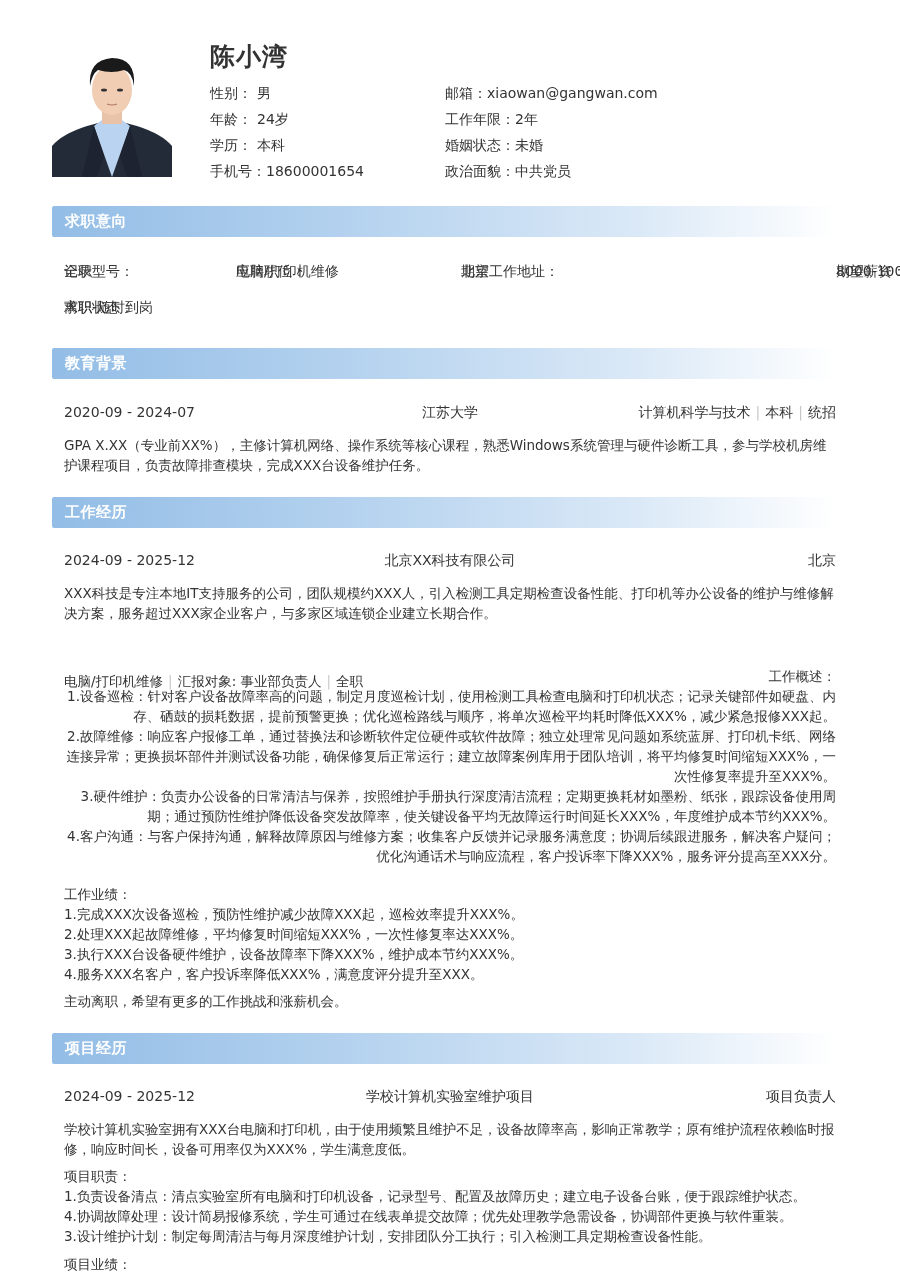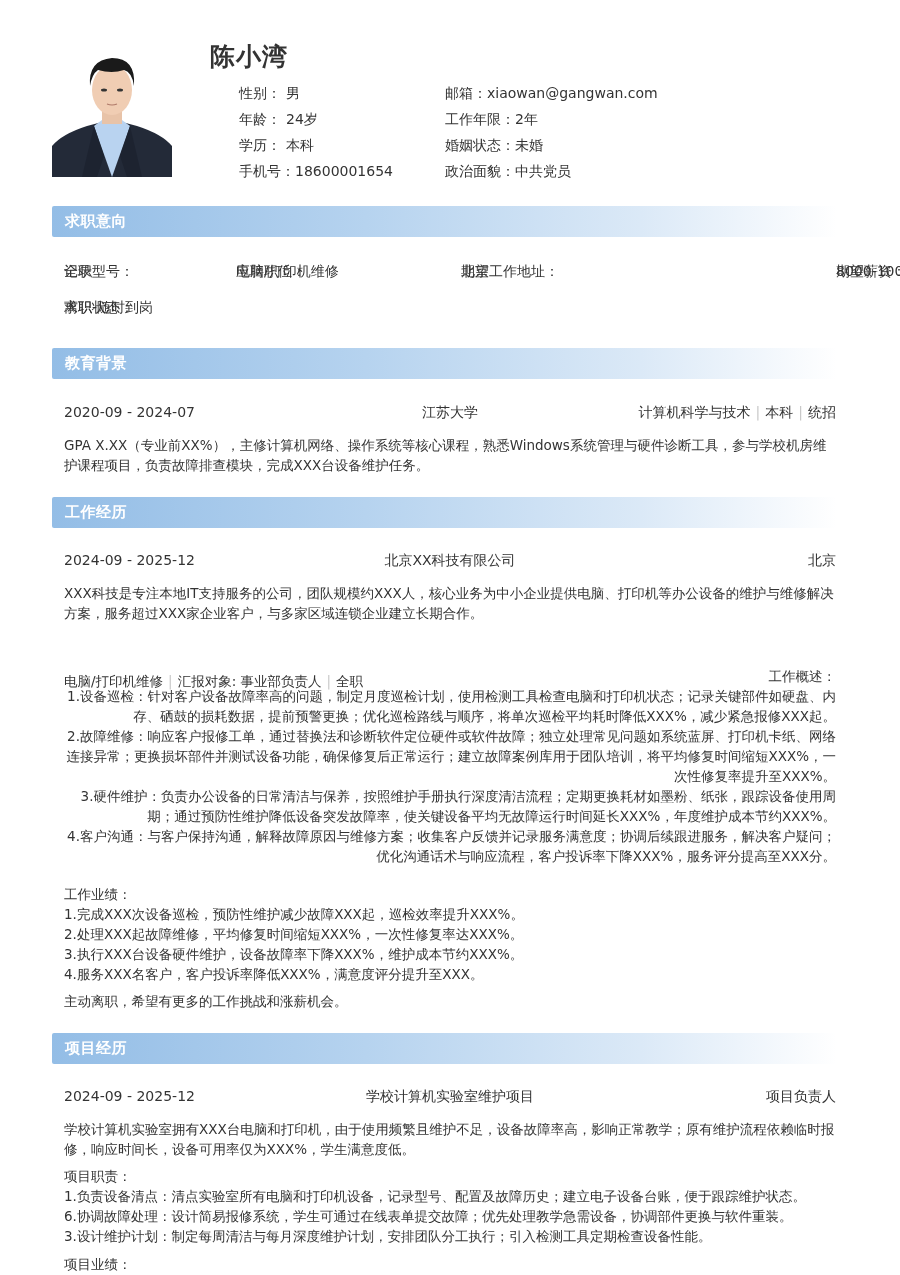--- a/index.html
+++ b/index.html
@@ -9,21 +9,21 @@
   .header { position: absolute; left: 52px; top: 44px; width: 790px; height: 140px; }
   .photo { position: absolute; left: 0; top: 2px; width: 120px; height: 131px; overflow: hidden; background: #ffffff; }
   .photo svg { width: 120px; height: 131px; display: block; }
   .name { position: absolute; left: 158px; top: -4px; font-size: 25px; font-weight: bold; color: #333; letter-spacing: 1px; }
   .info-col { position: absolute; top: 40px; }
   .info-col.left { left: 158px; }
   .info-col.right { left: 393px; }
   .info-row { height: 26px; line-height: 18px; white-space: nowrap; font-size: 14px; }
   .info-row .lbl { display: inline-block; }
   .info-row .val { display: inline-block; }
-  .info-col.left .lbl { min-width: 47px; margin-left: 29px; }
+  .info-col.left .lbl { min-width: 47px; }
 
   .sec-head {
     position: absolute; left: 52px; width: 785px; height: 31px;
     background: linear-gradient(to right, #93bde6 0%, #b6d3ef 40%, #dbe9f7 75%, #ffffff 100%);
     border-radius: 2px;
   }
   .sec-head span { position: absolute; left: 13px; top: 6px; color: #ffffff; font-weight: bold; font-size: 15px; letter-spacing: 0.5px; }
 
   .row3 { position: absolute; left: 64px; width: 772px; height: 20px; font-size: 14px; }
   .row3 .l { position: absolute; left: 0; }
@@ -111,21 +111,21 @@
 <div class="para" style="top:435px;">GPA X.XX（专业前XX%），主修计算机网络、操作系统等核心课程，熟悉Windows系统管理与硬件诊断工具，参与学校机房维护课程项目，负责故障排查模块，完成XXX台设备维护任务。</div>
 
 <div class="sec-head" style="top:497px;">
   <span>工作经历</span>
 </div>
 <div class="row3" style="top:552px;">
   <span class="l">2024-09 - 2025-12</span>
   <span class="c">北京XX科技有限公司</span>
   <span class="r">北京</span>
 </div>
-<div class="para" style="top:583px;">XXX科技是专注本地IT支持服务的公司，团队规模约XXX人，核心业务为中小企业提供电脑、打印机等办公设备的维护与维修解决方案，服务超过XXX家企业客户，与多家区域连锁企业建立长期合作。</div>
+<div class="para" style="top:583px;">XXX科技是专注本地IT支持服务的公司，团队规模约XXX人，引入检测工具定期检查设备性能、打印机等办公设备的维护与维修解决方案，服务超过XXX家企业客户，与多家区域连锁企业建立长期合作。</div>
 <div class="para" style="top:631px;margin-top:40px;"><span>电脑/打印机维修</span><span class="sep">|</span><span>汇报对象: 事业部负责人</span><span class="sep">|</span><span>全职</span></div>
 
 <div class="para" style="top:666px;text-align:right;">
   <div>工作概述：</div>
   <div>1.设备巡检：针对客户设备故障率高的问题，制定月度巡检计划，使用检测工具检查电脑和打印机状态；记录关键部件如硬盘、内存、硒鼓的损耗数据，提前预警更换；优化巡检路线与顺序，将单次巡检平均耗时降低XXX%，减少紧急报修XXX起。</div>
   <div>2.故障维修：响应客户报修工单，通过替换法和诊断软件定位硬件或软件故障；独立处理常见问题如系统蓝屏、打印机卡纸、网络连接异常；更换损坏部件并测试设备功能，确保修复后正常运行；建立故障案例库用于团队培训，将平均修复时间缩短XXX%，一次性修复率提升至XXX%。</div>
   <div>3.硬件维护：负责办公设备的日常清洁与保养，按照维护手册执行深度清洁流程；定期更换耗材如墨粉、纸张，跟踪设备使用周期；通过预防性维护降低设备突发故障率，使关键设备平均无故障运行时间延长XXX%，年度维护成本节约XXX%。</div>
   <div>4.客户沟通：与客户保持沟通，解释故障原因与维修方案；收集客户反馈并记录服务满意度；协调后续跟进服务，解决客户疑问；优化沟通话术与响应流程，客户投诉率下降XXX%，服务评分提高至XXX分。</div>
 </div>
 
@@ -143,16 +143,16 @@
 </div>
 <div class="row3" style="top:1088px;">
   <span class="l">2024-09 - 2025-12</span>
   <span class="c">学校计算机实验室维护项目</span>
   <span class="r">项目负责人</span>
 </div>
 <div class="para" style="top:1119px;">学校计算机实验室拥有XXX台电脑和打印机，由于使用频繁且维护不足，设备故障率高，影响正常教学；原有维护流程依赖临时报修，响应时间长，设备可用率仅为XXX%，学生满意度低。</div>
 <div class="para" style="top:1166px;">
   <div>项目职责：</div>
   <div>1.负责设备清点：清点实验室所有电脑和打印机设备，记录型号、配置及故障历史；建立电子设备台账，便于跟踪维护状态。</div>
-  <div>6.协调故障处理：设计简易报修系统，学生可通过在线表单提交故障；优先处理教学急需设备，协调部件更换与软件重装。</div>
+  <div>4.协调故障处理：设计简易报修系统，学生可通过在线表单提交故障；优先处理教学急需设备，协调部件更换与软件重装。</div>
   <div>3.设计维护计划：制定每周清洁与每月深度维护计划，安排团队分工执行；引入检测工具定期检查设备性能。</div>
 </div>
 <div class="para" style="top:1254px;">项目业绩：</div>
 
 </body></html>

